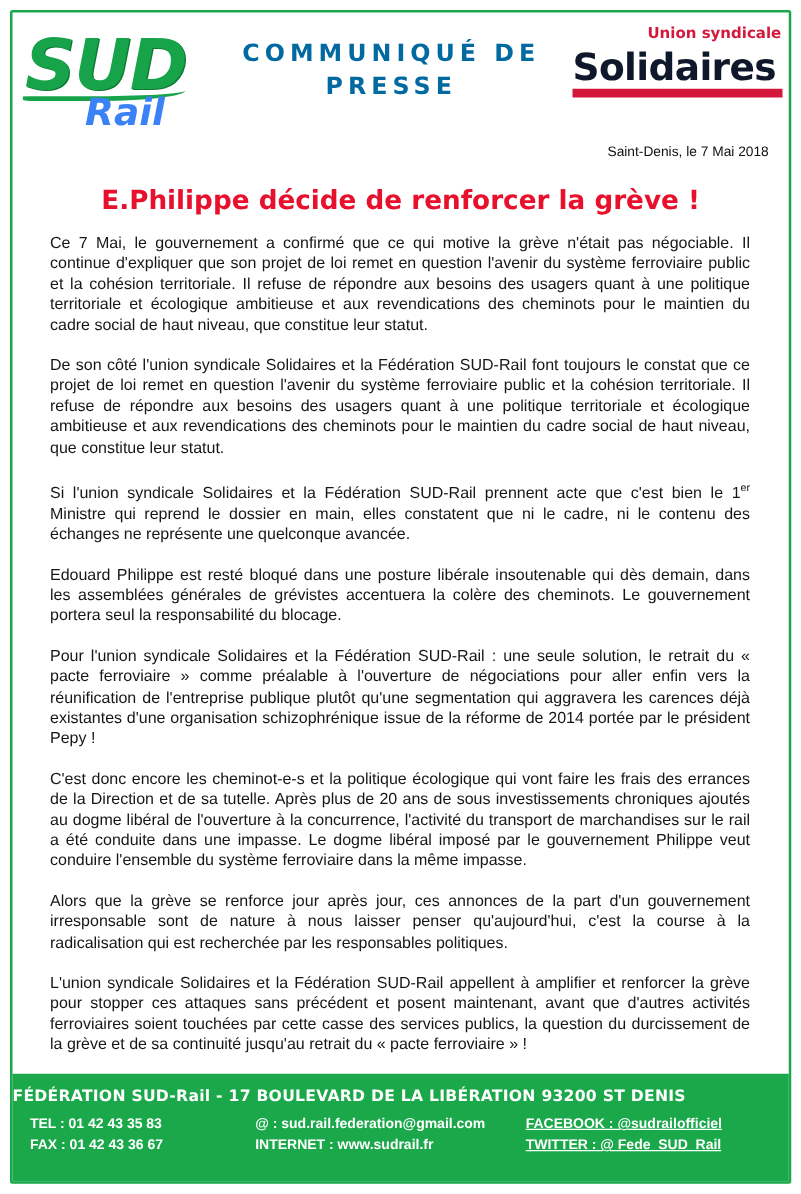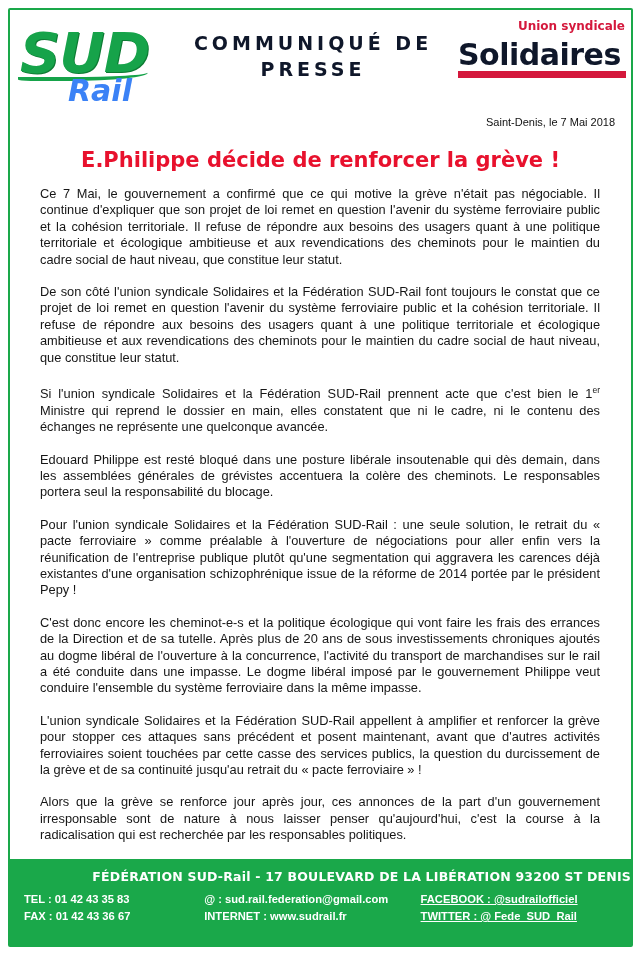--- a/index.html
+++ b/index.html
@@ -74,21 +74,21 @@
     border-radius: 0 0 60% 10%;
   }
 
   .header-title {
     flex: 1;
     text-align: center;
     font-family: "DejaVu Sans", sans-serif;
     font-weight: bold;
     font-size: 19px;
     letter-spacing: 4px;
-    color: #0f172a;
+    color: #0369a1;
     line-height: 26px;
     padding: 0 6px;
   }
 
   .logo-solidaires {
     width: 175px;
     position: relative;
     height: 90px;
     padding-right: 6px;
   }
@@ -168,21 +168,21 @@
   .footer {
     position: absolute;
     left: 10px;
     bottom: 10px;
     width: 621px;
     height: 86px;
     background: #1aa84a;
     color: #ffffff;
   }
   .footer-addr {
-    text-align: right;
+    text-align: left;
     font-family: "DejaVu Sans", sans-serif;
     font-weight: bold;
     font-size: 12.5px;
     padding-top: 10px;
     letter-spacing: 0.2px;
   }
   .footer-grid {
     margin-top: 9px;
     display: grid;
     grid-template-columns: 1fr 1.15fr 1.15fr;
@@ -220,25 +220,25 @@
 </div>
 
 <div class="doc-date">Saint-Denis, le 7 Mai 2018</div>
 
 <div class="headline">E.Philippe décide de renforcer la grève  !</div>
 
 <div class="body-text">
   <p>Ce 7 Mai, le gouvernement a confirmé que ce qui motive la grève n'était pas négociable. Il continue d'expliquer que son projet de loi remet en question l'avenir du système ferroviaire public et la cohésion territoriale. Il refuse de répondre aux besoins des usagers quant à une politique territoriale et écologique ambitieuse et aux revendications des cheminots pour le maintien du cadre social de haut niveau, que constitue leur statut.</p>
   <p>De son côté l'union syndicale Solidaires et la Fédération SUD-Rail font toujours le constat que ce projet de loi remet en question l'avenir du système ferroviaire public et la cohésion territoriale. Il refuse de répondre aux besoins des usagers quant à une politique territoriale et écologique ambitieuse et aux revendications des cheminots pour le maintien du cadre social de haut niveau, que constitue leur statut.</p>
   <p><span>Si l'union syndicale Solidaires et la Fédération SUD-Rail prennent acte que c'est bien le 1</span><sup>er</sup><span> Ministre qui reprend le dossier en main, elles constatent que ni le cadre, ni le contenu des échanges ne représente une quelconque avancée.</span></p>
-  <p>Edouard Philippe est resté bloqué dans une posture libérale insoutenable qui dès demain, dans les assemblées générales de grévistes accentuera la colère des cheminots. Le responsables portera seul la responsabilité du blocage.</p>
+  <p>Edouard Philippe est resté bloqué dans une posture libérale insoutenable qui dès demain, dans les assemblées générales de grévistes accentuera la colère des cheminots. Le gouvernement portera seul la responsabilité du blocage.</p>
   <p>Pour l'union syndicale Solidaires et la Fédération SUD-Rail : une seule solution, le retrait du « pacte ferroviaire » comme préalable à l'ouverture de négociations pour aller enfin vers la réunification de l'entreprise publique plutôt qu'une segmentation qui aggravera les carences déjà existantes d'une organisation schizophrénique issue de la réforme de 2014 portée par le président Pepy !</p>
   <p>C'est donc encore les cheminot-e-s et la politique écologique qui vont faire les frais des errances de la Direction et de sa tutelle. Après plus de 20 ans de sous investissements chroniques ajoutés au dogme libéral de l'ouverture à la concurrence, l'activité du transport de marchandises sur le rail a été conduite dans une impasse. Le dogme libéral imposé par le gouvernement Philippe veut conduire l'ensemble du système ferroviaire dans la même impasse.</p>
+  <p>Alors que la grève se renforce jour après jour, ces annonces de la part d'un gouvernement irresponsable sont de nature à nous laisser penser qu'aujourd'hui, c'est la course à la radicalisation qui est recherchée par les responsables politiques.</p>
   <p>L'union syndicale Solidaires et la Fédération SUD-Rail appellent à amplifier et renforcer la grève pour stopper ces attaques sans précédent et posent maintenant, avant que d'autres activités ferroviaires soient touchées par cette casse des services publics, la question du durcissement de la grève et de sa continuité jusqu'au retrait du « pacte ferroviaire » !</p>
-  <p>Alors que la grève se renforce jour après jour, ces annonces de la part d'un gouvernement irresponsable sont de nature à nous laisser penser qu'aujourd'hui, c'est la course à la radicalisation qui est recherchée par les responsables politiques.</p>
 </div>
 
 <div class="footer">
   <div class="footer-addr">FÉDÉRATION SUD-Rail - 17 BOULEVARD DE LA LIBÉRATION 93200 ST DENIS</div>
   <div class="footer-grid">
     <div class="fg-left">TEL : 01 42 43 35 83</div>
     <div class="fg-mid">@ : sud.rail.federation@gmail.com</div>
     <div class="fg-right">FACEBOOK : @sudrailofficiel</div>
     <div class="fg-left">FAX : 01 42 43 36 67</div>
     <div class="fg-mid">INTERNET : www.sudrail.fr</div>

